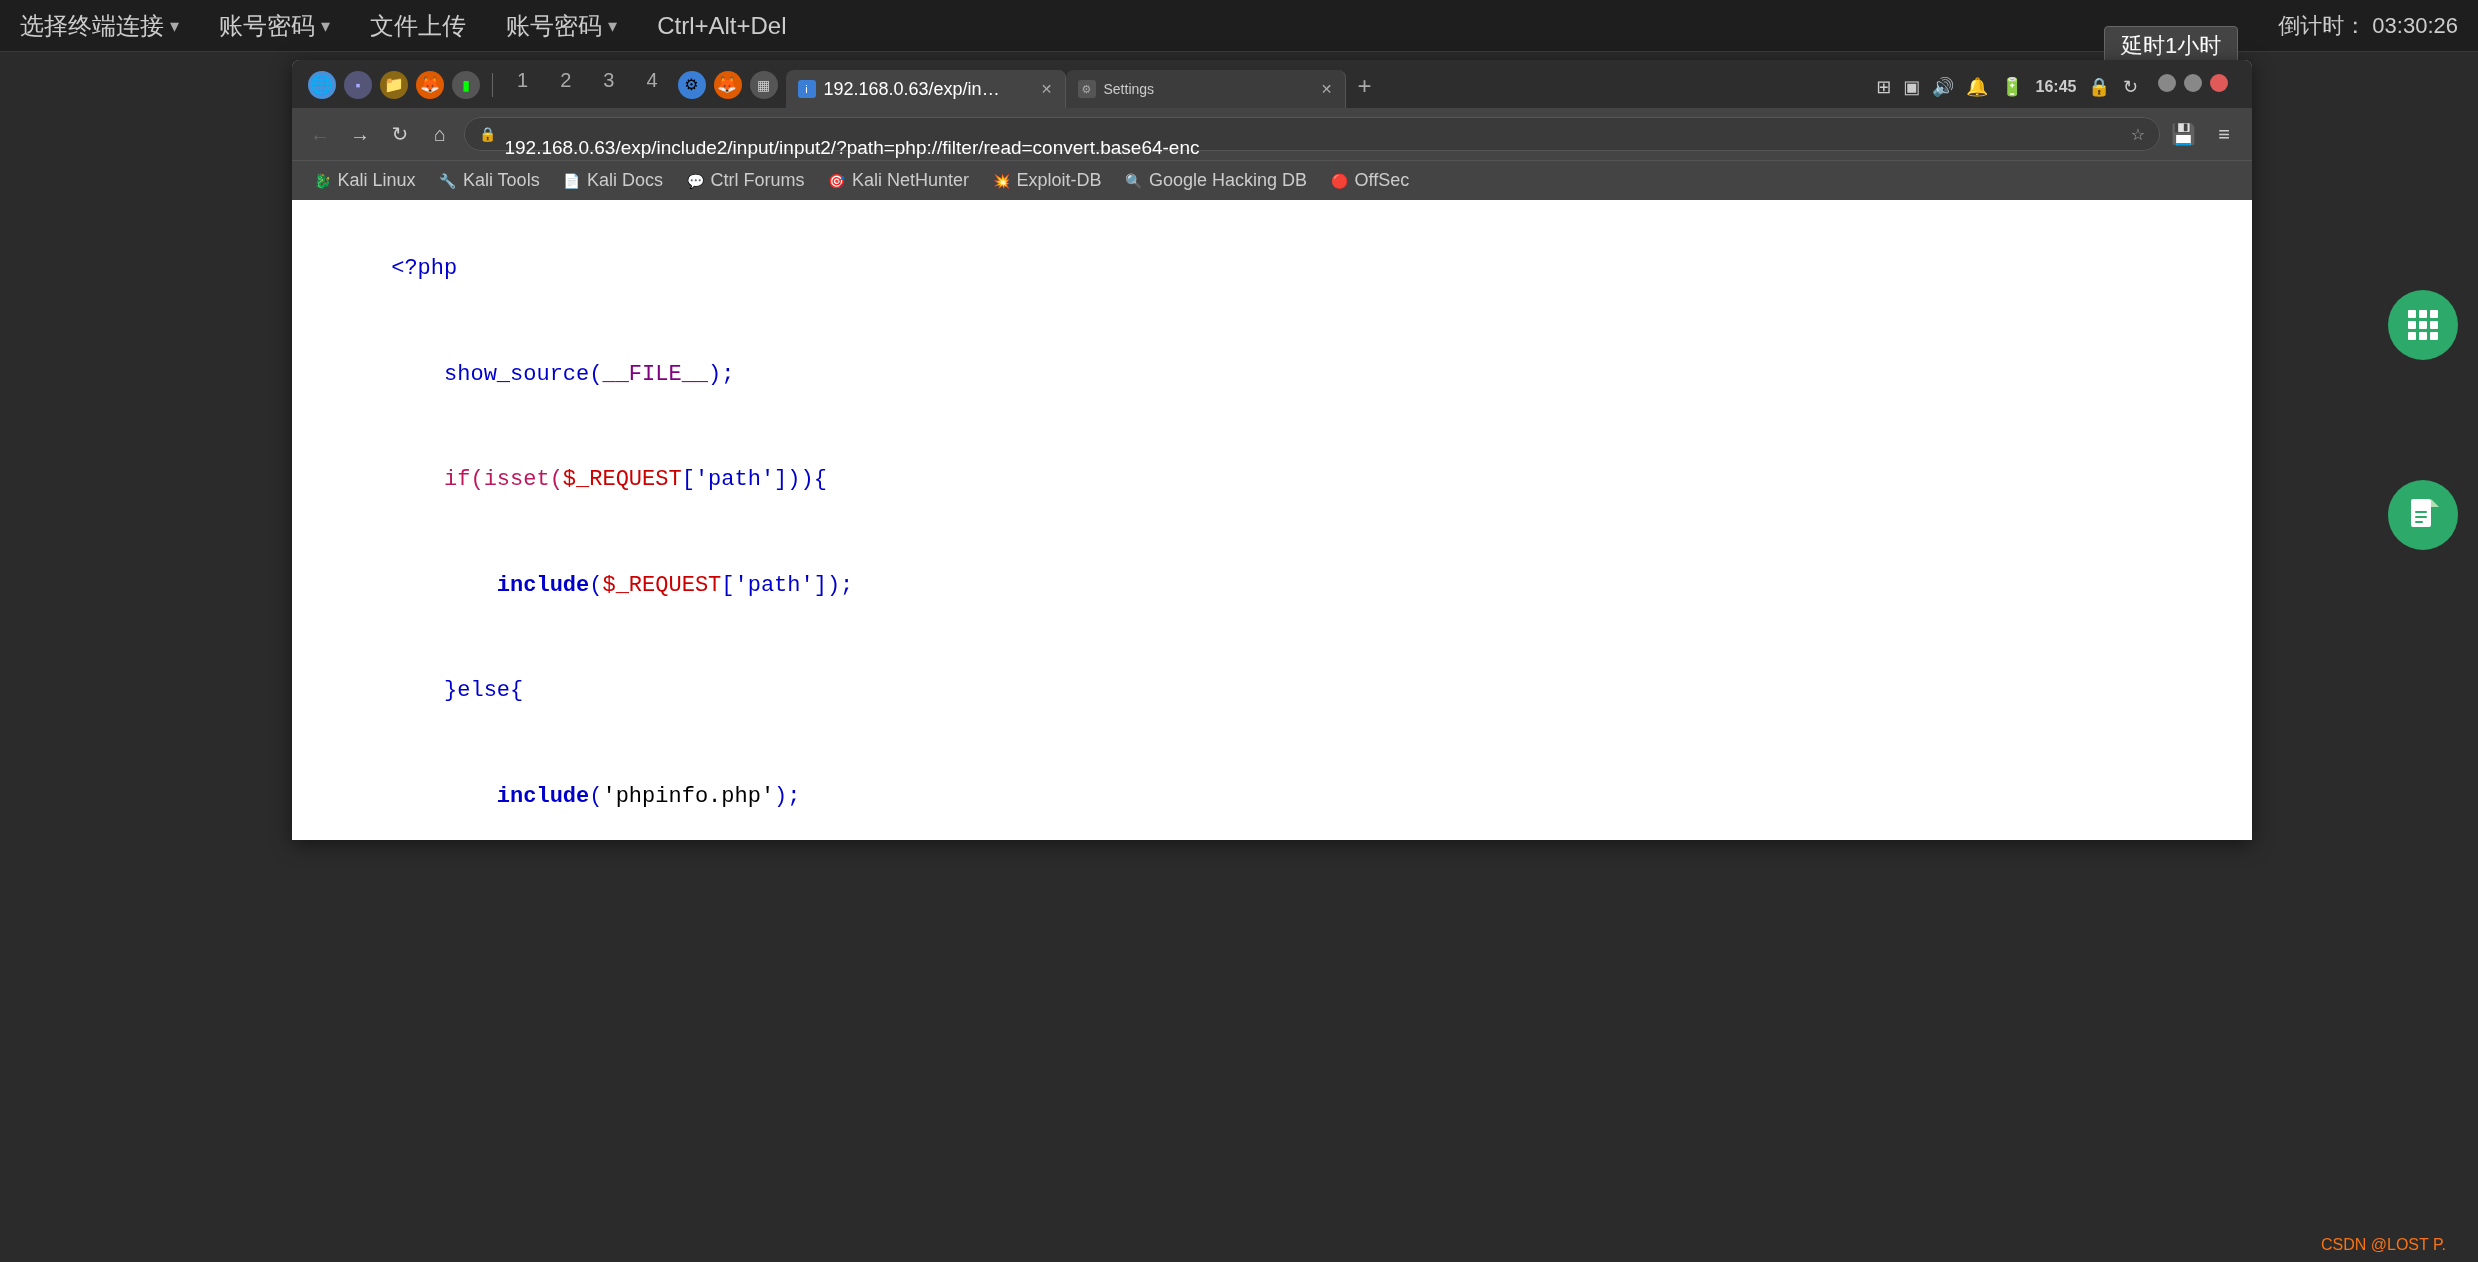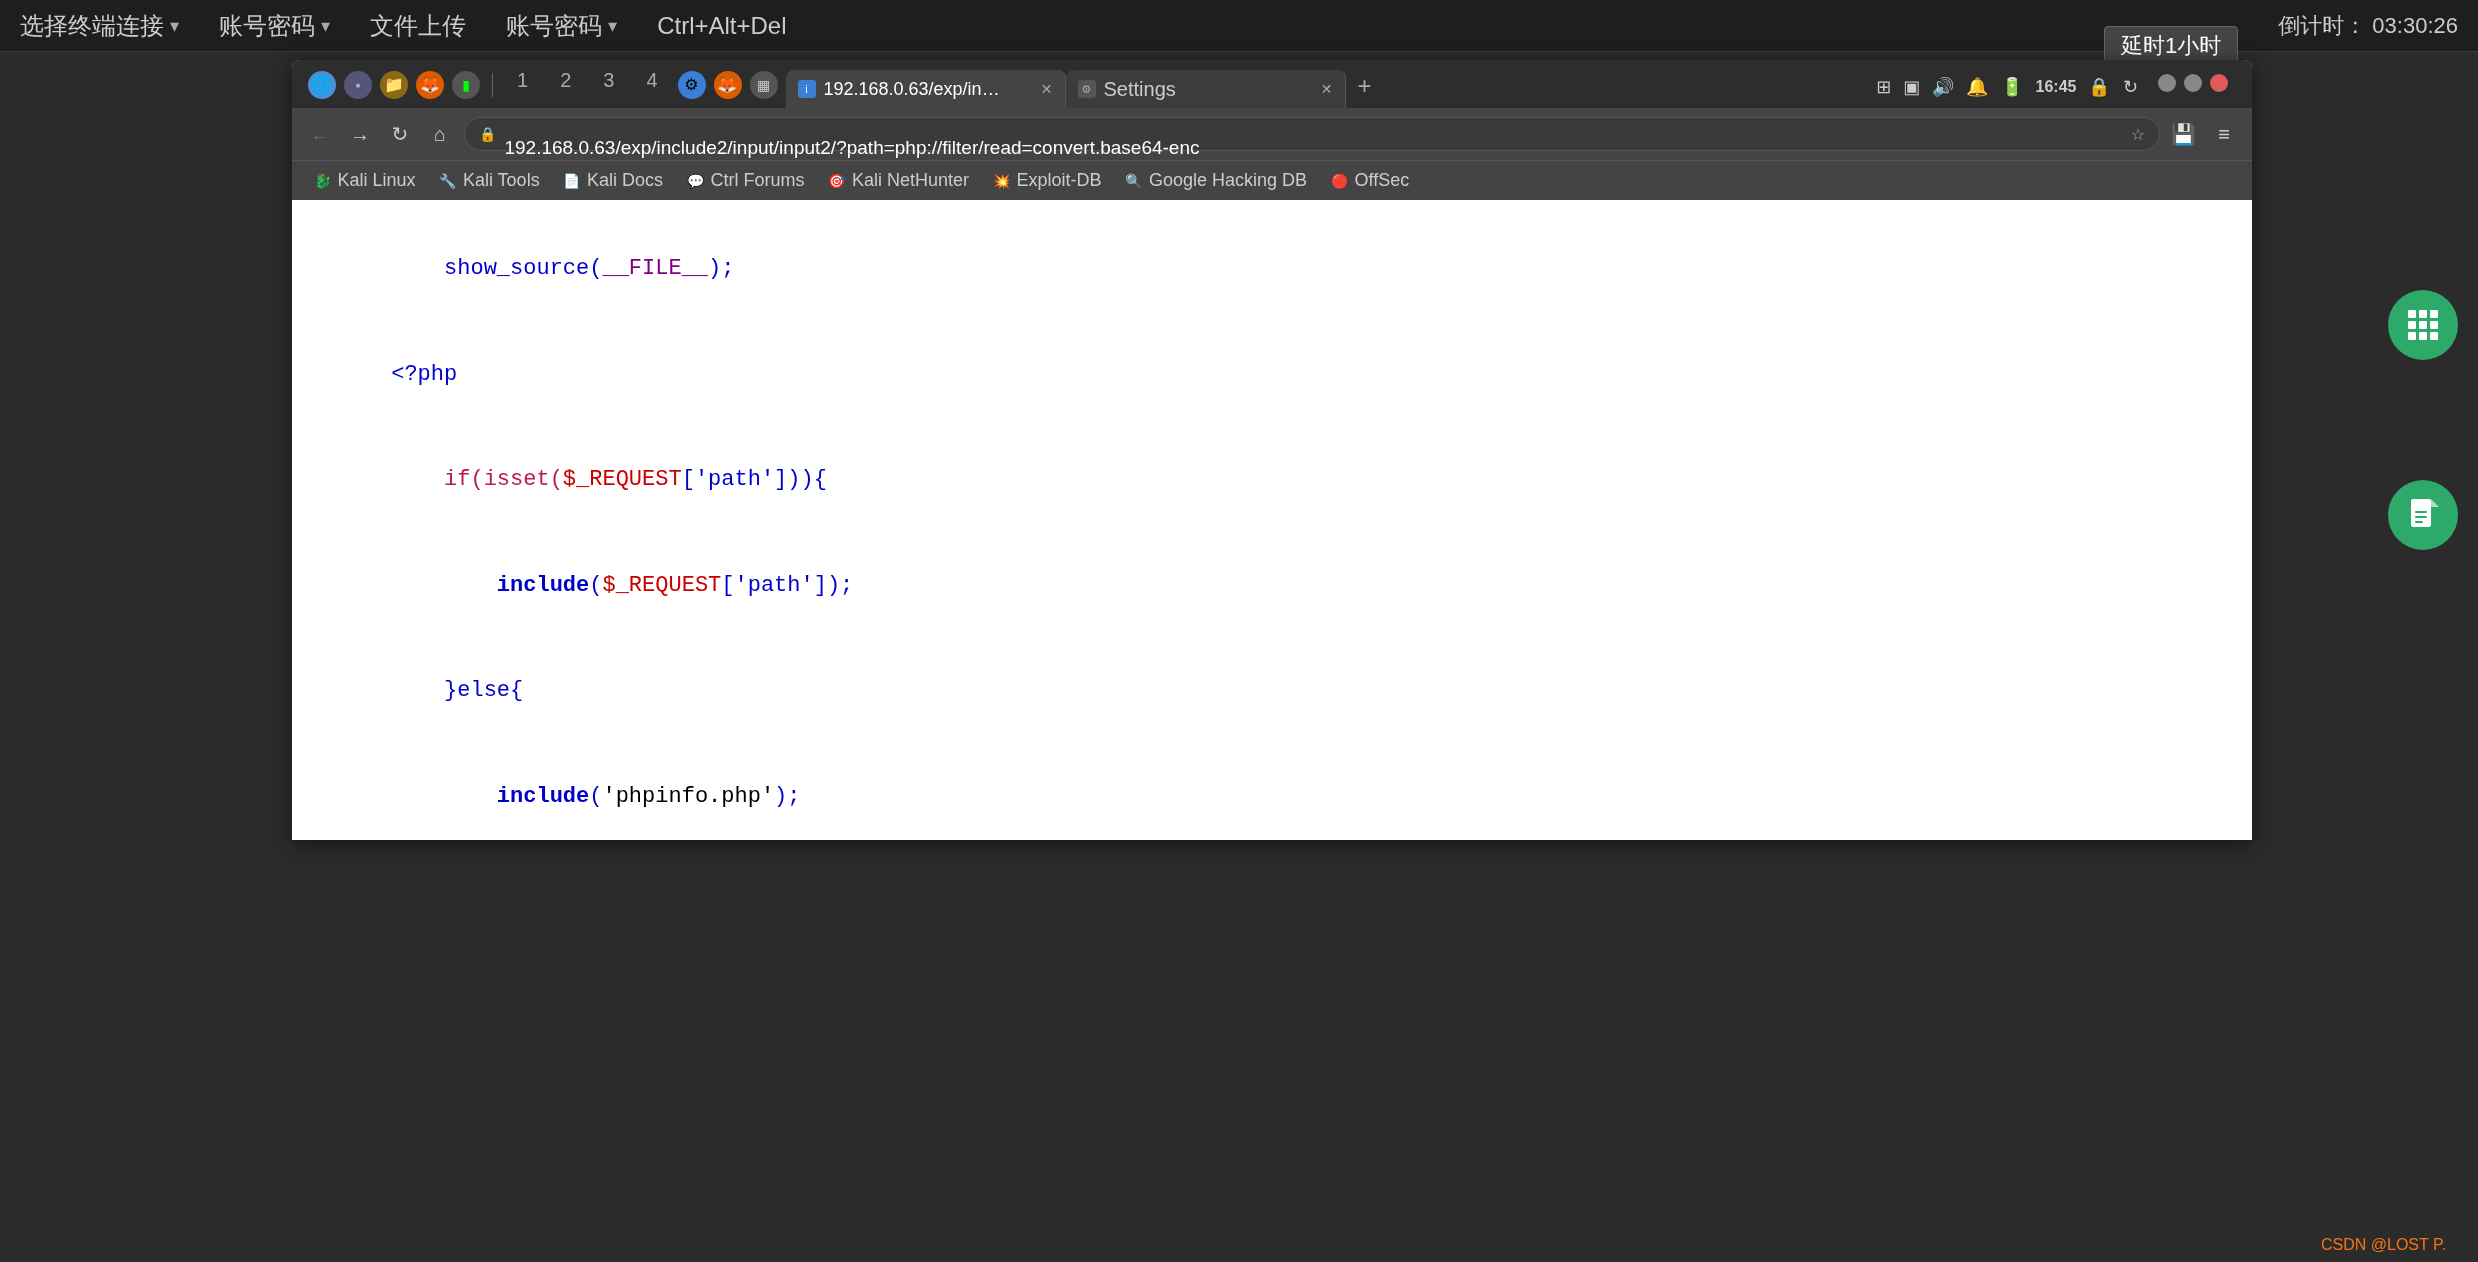--- a/index.html
+++ b/index.html
@@ -330,21 +330,21 @@
         <div class="browser-icon icon-dark" style="font-size:14px;color:#ccc;">▦</div>
       </div>
 
       <div class="tab active">
         <div class="browser-icon" style="background:#3a7fd5;width:18px;height:18px;border-radius:3px;font-size:11px;display:flex;align-items:center;justify-content:center;color:white;">i</div>
         <span style="overflow:hidden;white-space:nowrap;text-overflow:ellipsis;max-width:180px;font-size:18px;">192.168.0.63/exp/include2/in</span>
         <span class="tab-close">✕</span>
       </div>
       <div class="tab">
         <div class="browser-icon" style="background:#555;width:18px;height:18px;border-radius:3px;font-size:11px;display:flex;align-items:center;justify-content:center;color:#aaa;">⚙</div>
-        <span style="font-size:20px;">Settings</span>
+        <span style="font-size:14px;">Settings</span>
         <span class="tab-close">✕</span>
       </div>
       <span class="tab-add">+</span>
 
       <div class="system-tray">
         <span>⊞</span>
         <span>▣</span>
         <span>🔊</span>
         <span>🔔</span>
         <span>🔋</span>
@@ -407,24 +407,24 @@
       </div>
       <div class="bookmark-item">
         <span style="color:#cc0000;font-size:14px;">🔴</span>
         <span>OffSec</span>
       </div>
     </div>
   </div>
 
   <div class="page-content">
     <div class="code-line">
+      <span class="php-tag">&lt;?php</span>
+    </div>
+    <div class="code-line">
       <span style="color:#0000cc;">&nbsp;&nbsp;&nbsp;&nbsp;show_source(</span><span style="color:#800080;">__FILE__</span><span style="color:#0000cc;">);</span>
-    </div>
-    <div class="code-line">
-      <span class="php-tag">&lt;?php</span>
     </div>
     <div class="code-line">
       <span style="color:#be185d;">&nbsp;&nbsp;&nbsp;&nbsp;if(isset(</span><span style="color:#cc0000;">$_REQUEST</span><span style="color:#0000cc;">['path'])){</span>
     </div>
     <div class="code-line">
       <span style="color:#0000cc;">&nbsp;&nbsp;&nbsp;&nbsp;&nbsp;&nbsp;&nbsp;&nbsp;</span><span style="color:#0000cc;font-weight:bold;">include</span><span style="color:#0000cc;">(</span><span style="color:#cc0000;">$_REQUEST</span><span style="color:#0000cc;">['path']);</span>
     </div>
     <div class="code-line">
       <span style="color:#0000cc;">&nbsp;&nbsp;&nbsp;&nbsp;}else{</span>
     </div>

